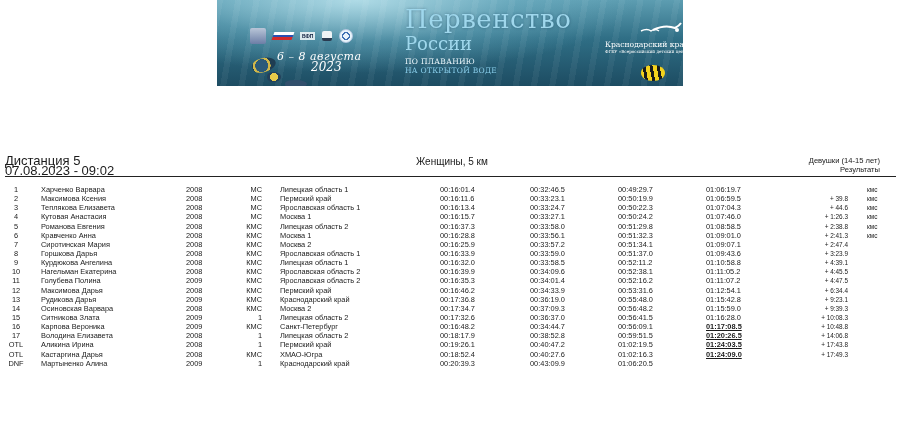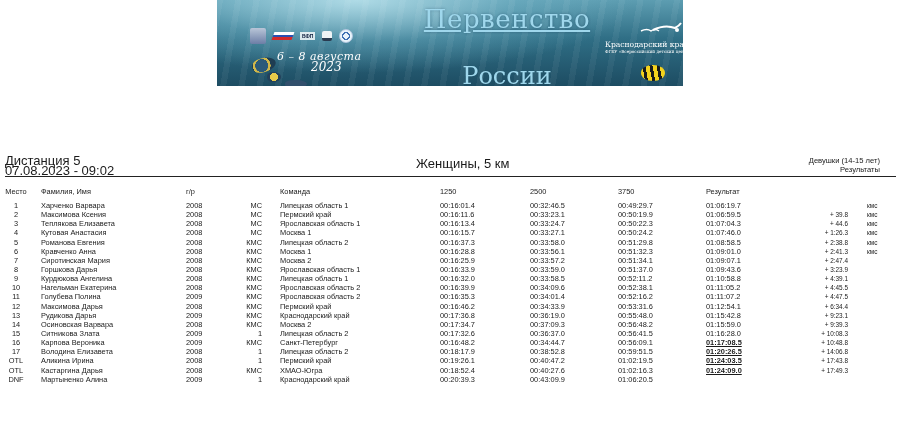--- a/index.html
+++ b/index.html
@@ -28,36 +28,36 @@
 
   .dates { position: absolute; left: 60px; top: 50px; color: #fff; font-family: "DejaVu Serif", serif; font-style: italic; line-height: 10px; text-align: center; }
   .dates .d1 { font-size: 11px; letter-spacing: 0.5px; margin-top: 8px; }
   .dates .d2 { font-size: 12px; display: block; margin-left: 14px; }
 
   .fish { position: absolute; border-radius: 50% 60% 60% 50%; }
   .fish1 { left: 35px; top: 58px; width: 24px; height: 14px; background: radial-gradient(circle at 40% 50%, #2b5a7a 0 40%, #d1b84a 41% 55%, #1e3d52 56%); transform: rotate(-15deg); }
   .fish2 { left: 50px; top: 72px; width: 14px; height: 10px; background: radial-gradient(circle, #e7c94a 0 45%, #23405a 46%); }
   .fish3 { left: 68px; top: 80px; width: 22px; height: 8px; background: #324f6c; }
 
-  .title-main { position: absolute; left: 200px; top: 6px; width: 180px; text-align: center; color: #9fd7ec; font-family: "DejaVu Serif", serif; text-decoration: underline; }
+  .title-main { position: absolute; left: 188px; top: 6px; width: 180px; color: #9fd7ec; font-family: "DejaVu Serif", serif; }
   .title-main .t1 { font-size: 26px; line-height: 26px; letter-spacing: 0.5px; text-shadow: 0 0 3px rgba(0,40,70,0.4); }
-  .title-main .t2 { font-size: 24px; line-height: 24px; margin-top: 32px; }
+  .title-main .t2 { font-size: 18px; line-height: 24px; }
   .title-main .t3 { font-size: 7.5px; color: #eaf6fb; line-height: 9px; letter-spacing: 0.3px; margin-top: 1px; }
   .title-main .t4 { font-size: 7.5px; color: #87cbe8; line-height: 9px; letter-spacing: 0.3px; }
 
   .venue { position: absolute; left: 388px; top: 40px; width: 130px; color: #ffffff; font-family: "DejaVu Serif", serif; }
   .venue .v1 { font-size: 7.6px; line-height: 9px; white-space: nowrap; }
   .venue .v2 { font-size: 4.2px; line-height: 6px; white-space: nowrap; }
   .swimmer { position: absolute; left: 422px; top: 22px; width: 44px; height: 12px; }
   .fish-yellow { position: absolute; left: 424px; top: 65px; width: 24px; height: 16px; border-radius: 50%;
     background: repeating-linear-gradient(80deg, #f4d21c 0 4px, #1a1a1a 4px 7px); }
 
   
   .hdr-left { position: absolute; left: 5px; top: 156px; font-size: 13px; line-height: 10px; }
-  .hdr-center { position: absolute; left: 416px; top: 156px; font-size: 13px; }
+  .hdr-center { position: absolute; left: 416px; top: 156px; font-size: 10px; }
   .hdr-right { position: absolute; right: 20px; top: 156px; font-size: 7.6px; text-align: right; line-height: 9px; }
   .rule { position: absolute; left: 5px; right: 4px; top: 176px; height: 1px; background: #222; }
 
   
   .tbl { position: absolute; left: 0; top: 185px; width: 900px; font-size: 7.4px; }
   .row { position: relative; height: 9.15px; line-height: 9.15px; white-space: nowrap; }
   .row.head { height: 13px; line-height: 13px; margin-bottom: 3px; }
   .c { position: absolute; top: 0; }
   .c-place { left: 4px; width: 24px; text-align: center; }
   .c-name { left: 41px; }
@@ -92,20 +92,22 @@
     <span class="d2">2023</span>
   </div>
 
   <span class="fish fish1"></span>
   <span class="fish fish2"></span>
   <span class="fish fish3"></span>
 
   <div class="title-main">
     <div class="t1">Первенство</div>
     <div class="t2">России</div>
+    <div class="t3">ПО ПЛАВАНИЮ</div>
+    <div class="t4">НА ОТКРЫТОЙ ВОДЕ</div>
   </div>
 
   <svg class="swimmer" viewBox="0 0 44 12">
     <path d="M2 9 Q8 6 12 9 Q16 6 20 9" stroke="#ffffff" stroke-width="1.4" fill="none"></path>
     <path d="M14 8 Q26 2 36 6 Q40 4 42 1" stroke="#ffffff" stroke-width="2" fill="none"></path>
     <circle cx="38" cy="8" r="2" fill="#ffffff"></circle>
   </svg>
 
   <div class="venue">
     <div class="v1">Краснодарский край, с. Сукко,</div>
@@ -119,30 +121,20 @@
   <div>07.08.2023 - 09:02</div>
 </div>
 <div class="hdr-center">Женщины, 5 км</div>
 <div class="hdr-right">
   <div>Девушки (14-15 лет)</div>
   <div>Результаты</div>
 </div>
 <div class="rule"></div>
 
 <div class="tbl">
-  <div class="row head">
-    <span class="c c-place">Место</span>
-    <span class="c c-name">Фамилия, Имя</span>
-    <span class="c c-year">г/р</span>
-    <span class="c c-team">Команда</span>
-    <span class="c c-s1">1250</span>
-    <span class="c c-s2">2500</span>
-    <span class="c c-s3">3750</span>
-    <span class="c c-res">Результат</span>
-  </div>
   <div id="rows">
   <div class="row">
     <span class="c c-place">1</span>
     <span class="c c-name">Харченко Варвара</span>
     <span class="c c-year">2008</span>
     <span class="c c-rank">МС</span>
     <span class="c c-team">Липецкая область 1</span>
     <span class="c c-s1">00:16:01.4</span>
     <span class="c c-s2">00:32:46.5</span>
     <span class="c c-s3">00:49:29.7</span>

